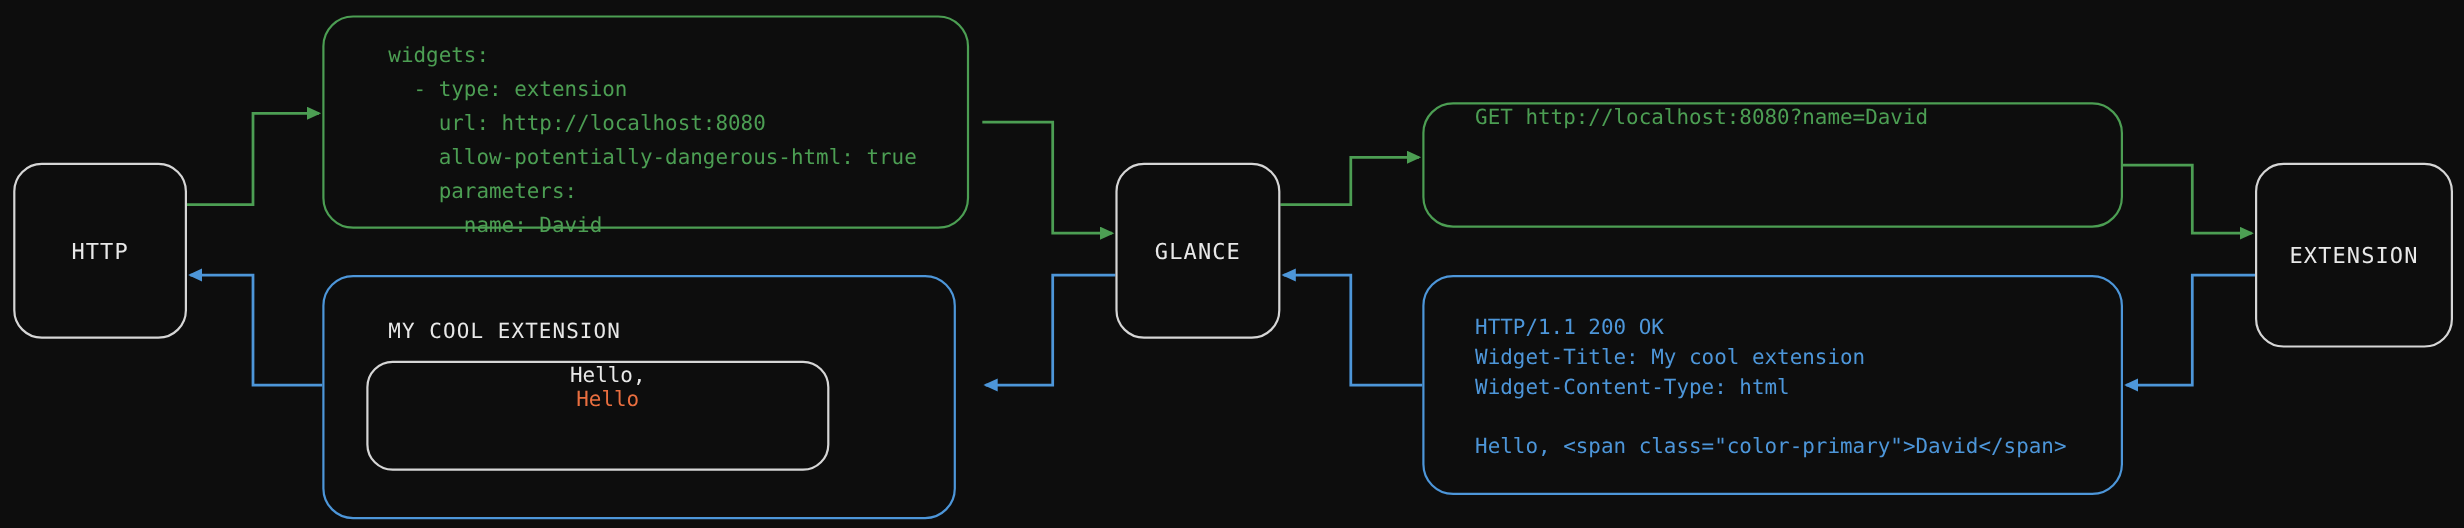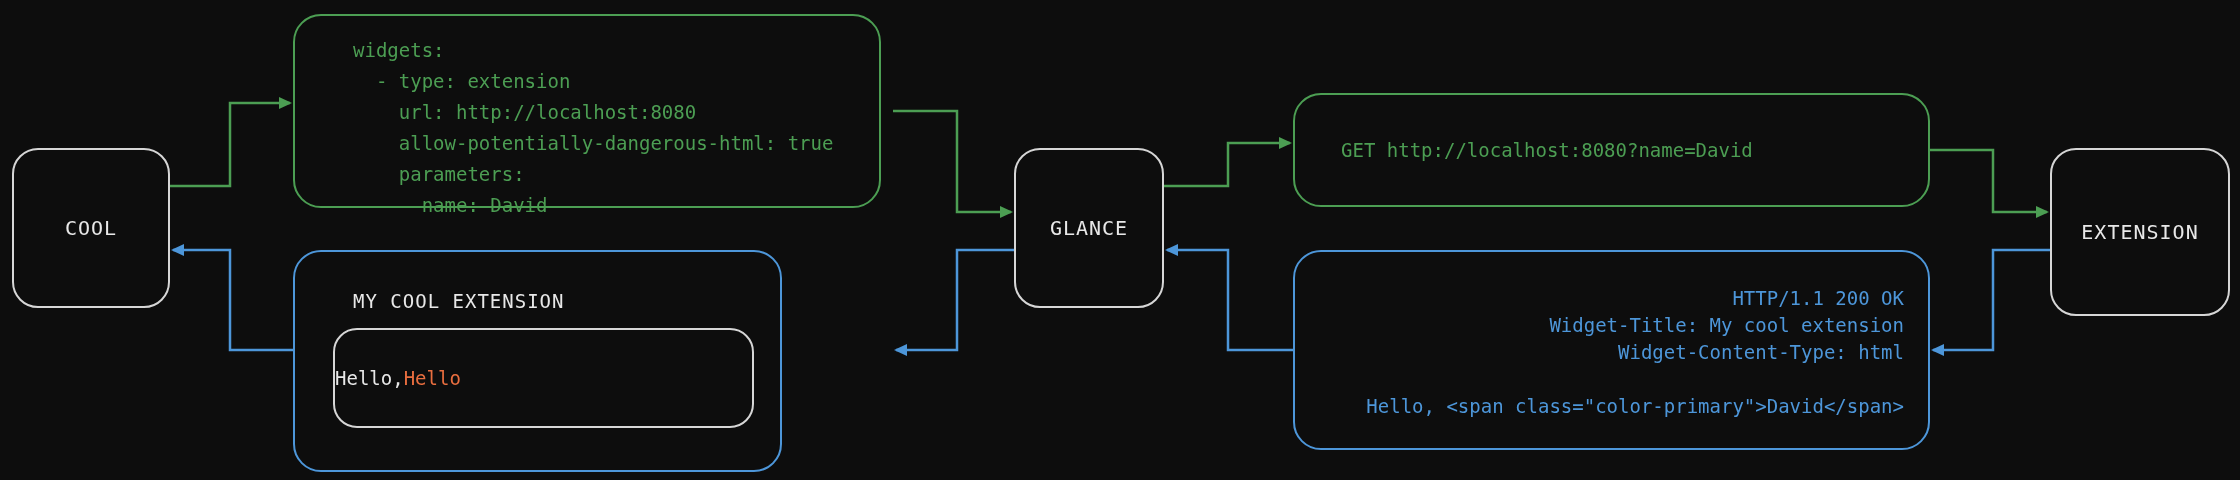--- a/index.html
+++ b/index.html
@@ -31,40 +31,40 @@
   .codebox pre { font-family: inherit; font-size: 19px; line-height: 31px; white-space: pre; }
 
   #box-config {
     left: 293px; top: 14px; width: 588px; height: 194px;
     border-color: var(--green, #4c9e53); color: var(--green, #4c9e53);
     padding: 19px 30px 0 58px;
   }
   #box-request {
     left: 1293px; top: 93px; width: 637px; height: 114px;
     border-color: var(--green, #4c9e53); color: var(--green, #4c9e53);
-    display: flex; align-items: center; padding-left: 46px;
+    display: flex; padding-left: 46px;
   }
   #box-request pre { line-height: 24px; }
   #box-response {
     left: 1293px; top: 250px; width: 637px; height: 200px;
     border-color: var(--blue, #4d96d9); color: var(--blue, #4d96d9);
     padding: 33px 24px 0 46px;
   }
-  #box-response pre { line-height: 27px; text-align: right; }
+  #box-response pre { line-height: 27px; }
 
   #box-widget {
-    left: 293px; top: 250px; width: 489px; height: 222px;
+    left: 293px; top: 250px; width: 576px; height: 222px;
     border: 2px solid var(--blue, #4d96d9); border-radius: 28px;
     color: var(--text, #e8e8e8); background: var(--bg, #0d0d0d);
   }
   .widget-title { margin: 38px 0 0 58px; font-size: 19px; letter-spacing: 1px; color: var(--text, #e8e8e8); }
   .hello-box {
     position: absolute; left: 38px; top: 76px; width: 421px; height: 100px;
     border: 2px solid var(--border, #d6d6d6); border-radius: 24px;
-    display: flex; align-items: center; font-size: 19px;
+    display: flex; align-items: center; padding-left: 18px; font-size: 19px; flex-direction: column;
   }
   .orange { color: var(--orange, #e96e3f); }
 </style>
 </head>
 <body>
 
 <div class="canvas">
 
   <svg class="arrows" viewBox="0 0 2240 480" xmlns="http://www.w3.org/2000/svg">
     <defs>
@@ -79,21 +79,21 @@
     <polyline class="arrow g" points="893,111 957,111 957,212 1011,212" marker-end="url(#mk-g)"></polyline>
     <polyline class="arrow g" points="1164,186 1228,186 1228,143 1290,143" marker-end="url(#mk-g)"></polyline>
     <polyline class="arrow g" points="1930,150 1993,150 1993,212 2047,212" marker-end="url(#mk-g)"></polyline>
     <polyline class="arrow b" points="2050,250 1993,250 1993,350 1933,350" marker-end="url(#mk-b)"></polyline>
     <polyline class="arrow b" points="1293,350 1228,350 1228,250 1167,250" marker-end="url(#mk-b)"></polyline>
     <polyline class="arrow b" points="1014,250 957,250 957,350 896,350" marker-end="url(#mk-b)"></polyline>
     <polyline class="arrow b" points="293,350 230,350 230,250 173,250" marker-end="url(#mk-b)"></polyline>
   </svg>
 
   <div class="node" id="node-user">
-    <span>COOL</span>
+    <span>HTTP</span>
   </div>
 
   <div class="node" id="node-glance">
     <span>GLANCE</span>
   </div>
 
   <div class="node" id="node-extension">
     <span>EXTENSION</span>
   </div>
 

